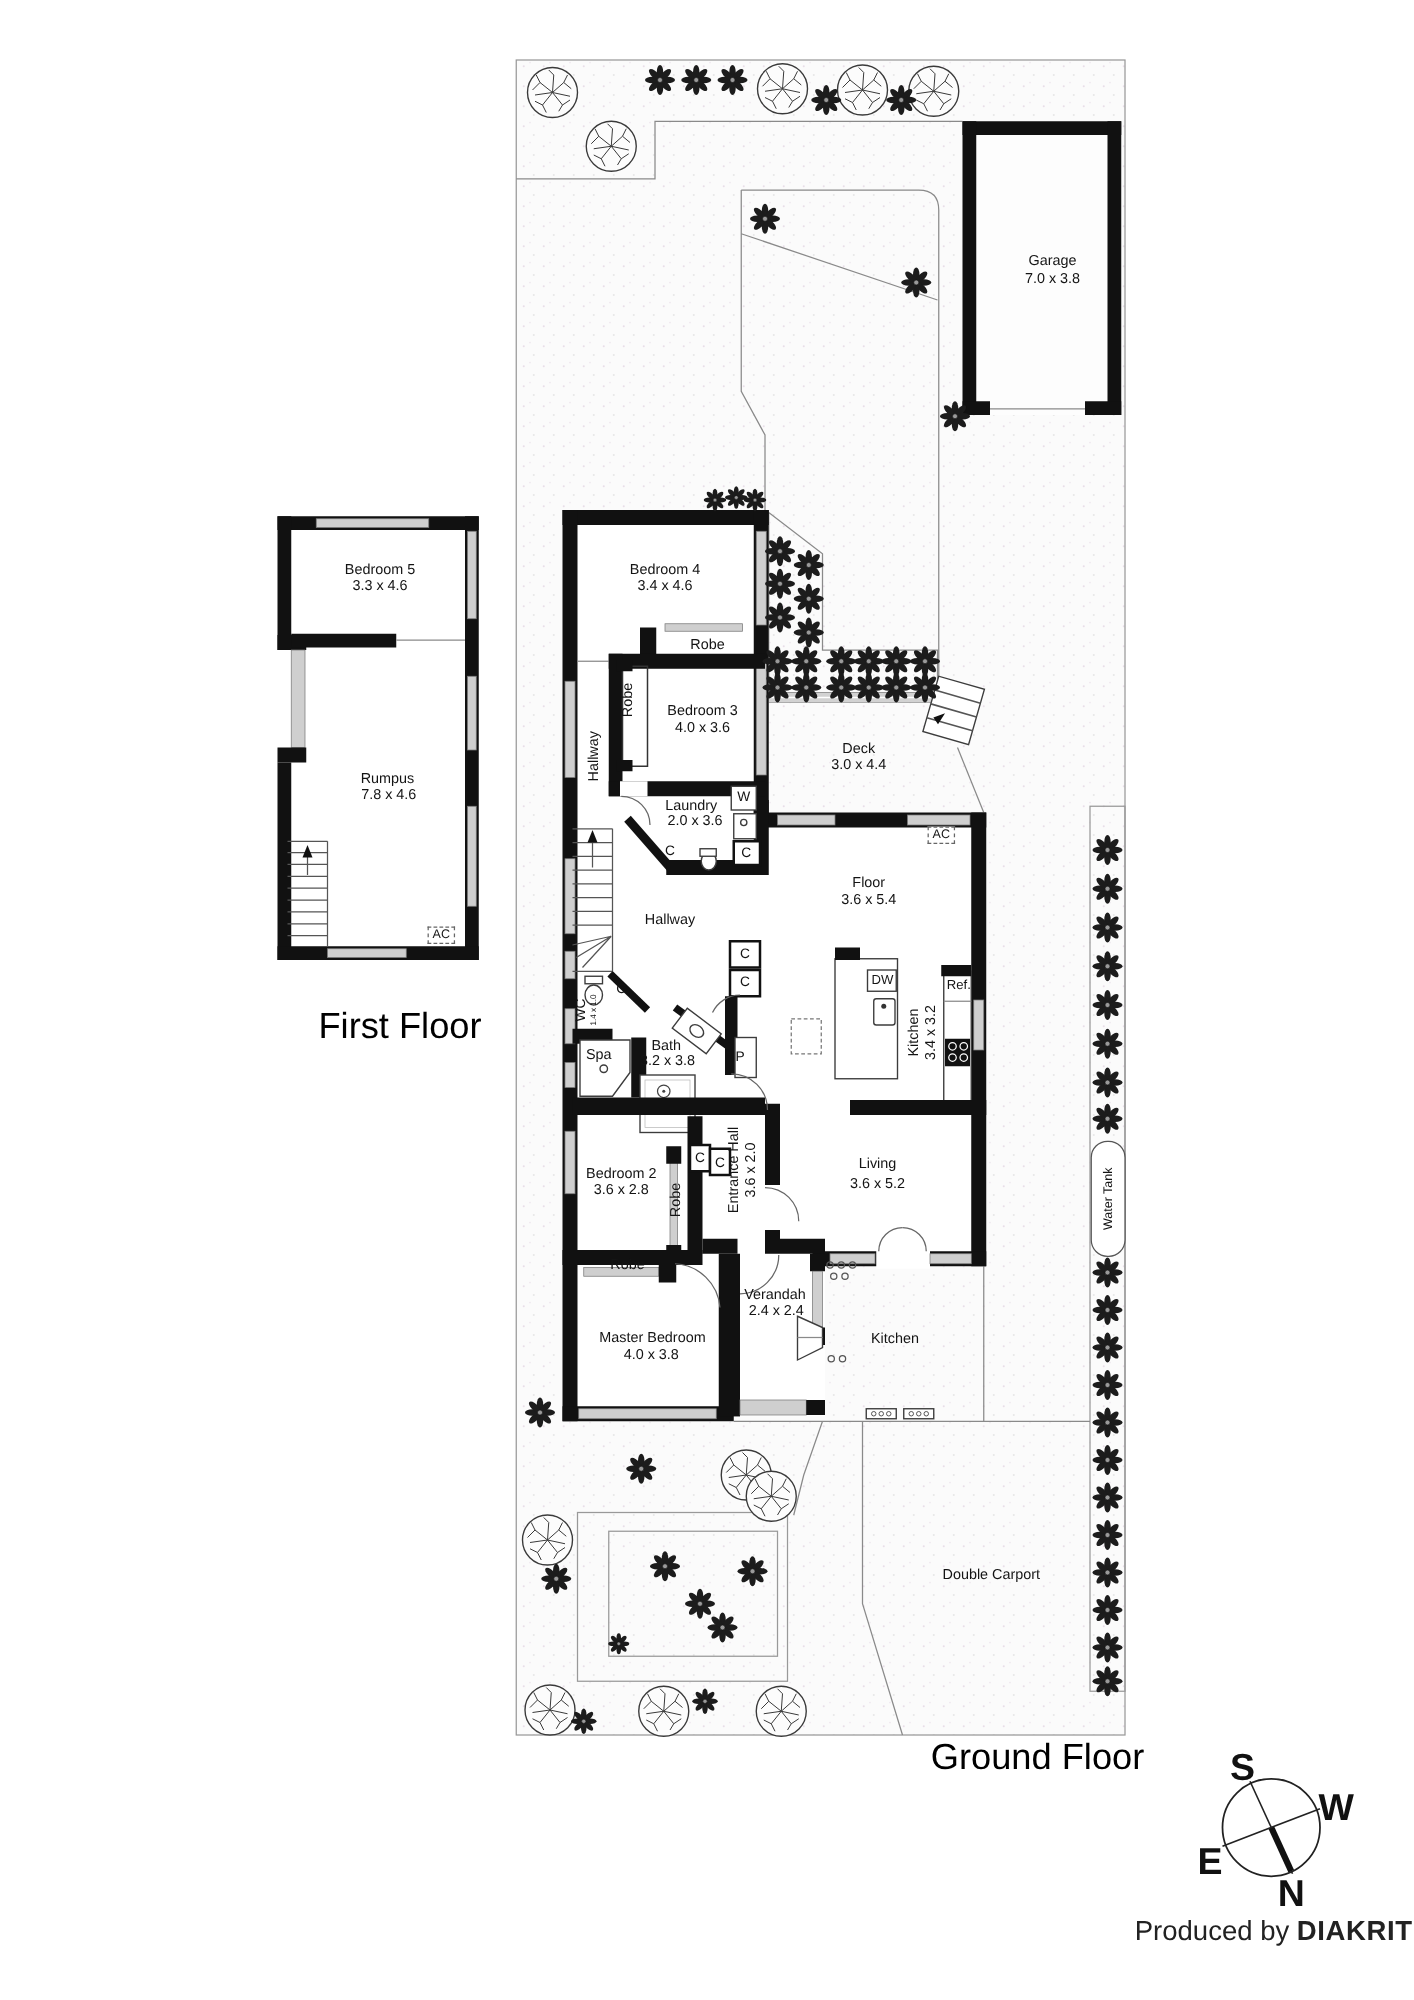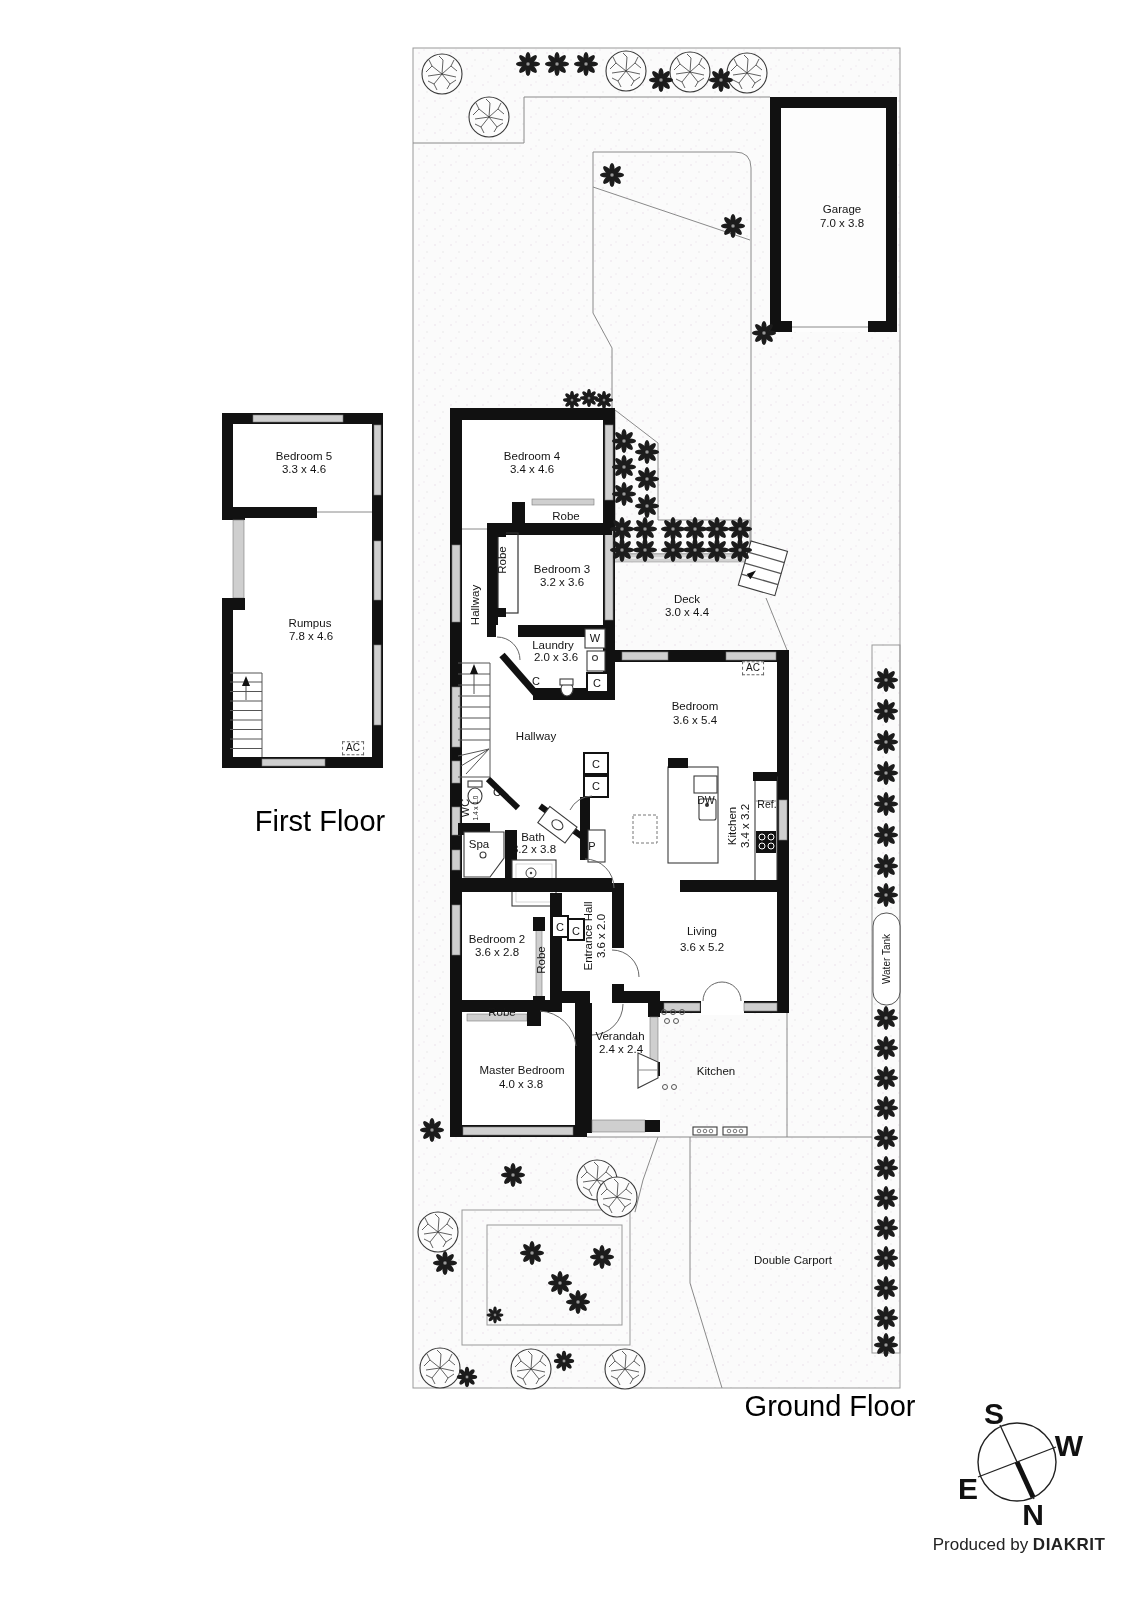--- a/index.html
+++ b/index.html
@@ -10,24 +10,24 @@
   .win{fill:#cfcfcf;stroke:#7a7a7a;stroke-width:.6;}
   .thin{stroke:#8a8a8a;stroke-width:1;fill:none;}
   .thin2{stroke:#555;stroke-width:1.3;fill:none;}
   .door{stroke:#666;stroke-width:1;fill:none;}
   .fix{stroke:#3c3c3c;stroke-width:1.1;fill:#fff;}
   .hatch{fill:#d2d2d2;stroke:#8a8a8a;stroke-width:.5;}
   .lbl{position:absolute;transform:translate(-50%,-50%);white-space:nowrap;
        font-size:11.5px;line-height:1.15;text-align:center;color:#141414;}
   .vlbl{transform:translate(-50%,-50%) rotate(-90deg);}
   .small{font-size:11px;}
-  .tiny{font-size:10.5px;margin-top:16px;}
+  .tiny{font-size:10.5px;}
   .ac{border:1px dashed #666;background:#fff;padding:0 3px;font-size:10px;}
   .caption{font-size:29px;color:#000;}
-  .credit{font-size:17px;color:#222;}
+  .credit{font-size:22px;color:#222;}
   .credit b{font-weight:700;letter-spacing:.5px;}
   .wt{font-size:10px;}
   .wcdims{font-size:6.5px;}
 </style>
 </head>
 <body>
 
 <div id="canvas">
 
 <svg width="1131" height="1600" viewBox="0 0 1131 1600">
@@ -386,31 +386,31 @@
 <div class="lbl" style="left:310px;top:624px">Rumpus</div>
 <div class="lbl" style="left:311px;top:637px">7.8 x 4.6</div>
 <div class="lbl ac" style="left:353px;top:748px">AC</div>
 <div class="lbl caption" style="left:320px;top:822px">First Floor</div>
 
 <div class="lbl" style="left:532px;top:457px">Bedroom 4</div>
 <div class="lbl" style="left:532px;top:470px">3.4 x 4.6</div>
 <div class="lbl" style="left:566px;top:517px">Robe</div>
 <div class="lbl vlbl" style="left:503px;top:560px">Robe</div>
 <div class="lbl" style="left:562px;top:570px">Bedroom 3</div>
-<div class="lbl" style="left:562px;top:583px">3.2 x 3.6</div>
+<div class="lbl" style="left:562px;top:583px">4.0 x 3.6</div>
 <div class="lbl vlbl" style="left:476px;top:605px">Hallway</div>
 <div class="lbl" style="left:553px;top:646px">Laundry</div>
 <div class="lbl" style="left:556px;top:658px">2.0 x 3.6</div>
 <div class="lbl small" style="left:595px;top:638px">W</div>
 <div class="lbl small" style="left:536px;top:681px">C</div>
 <div class="lbl small" style="left:597px;top:683px">C</div>
 <div class="lbl" style="left:687px;top:600px">Deck</div>
 <div class="lbl" style="left:687px;top:613px">3.0 x 4.4</div>
 <div class="lbl ac" style="left:753px;top:668px">AC</div>
-<div class="lbl" style="left:695px;top:707px">Bedroom</div>
+<div class="lbl" style="left:695px;top:707px">Floor</div>
 <div class="lbl" style="left:695px;top:721px">3.6 x 5.4</div>
 <div class="lbl vlbl" style="left:739px;top:826px">
   <div>Kitchen</div>
   <div>3.4 x 3.2</div>
 </div>
 <div class="lbl tiny" style="left:706px;top:784px">DW</div>
 <div class="lbl tiny" style="left:767px;top:788px">Ref.</div>
 <div class="lbl small" style="left:596px;top:764px">C</div>
 <div class="lbl small" style="left:596px;top:786px">C</div>
 <div class="lbl" style="left:536px;top:737px">Hallway</div>

